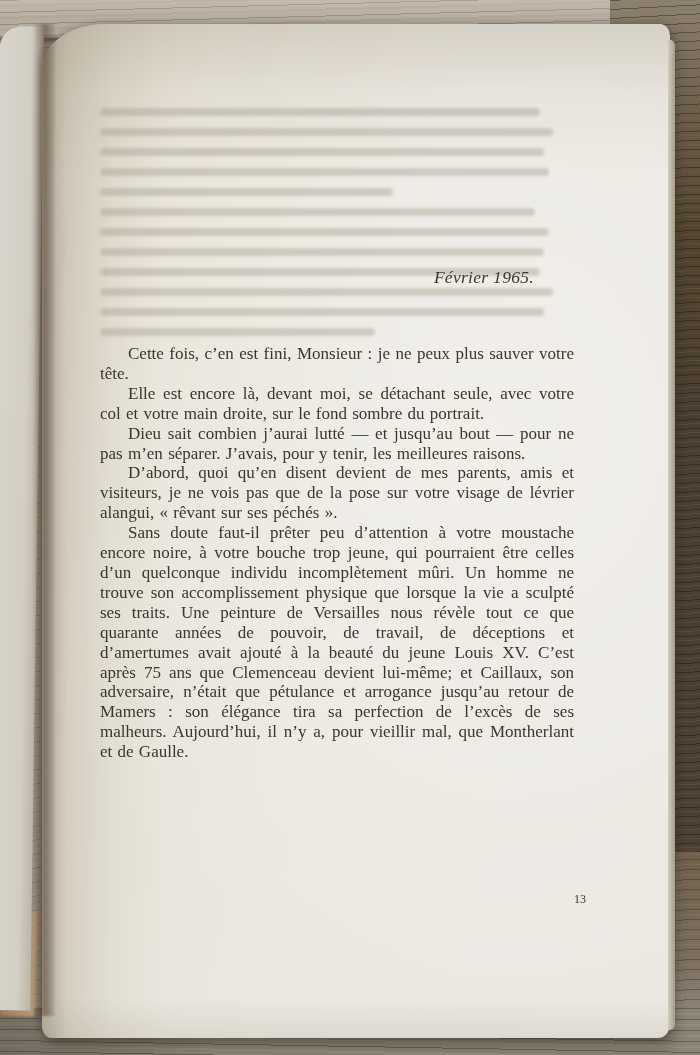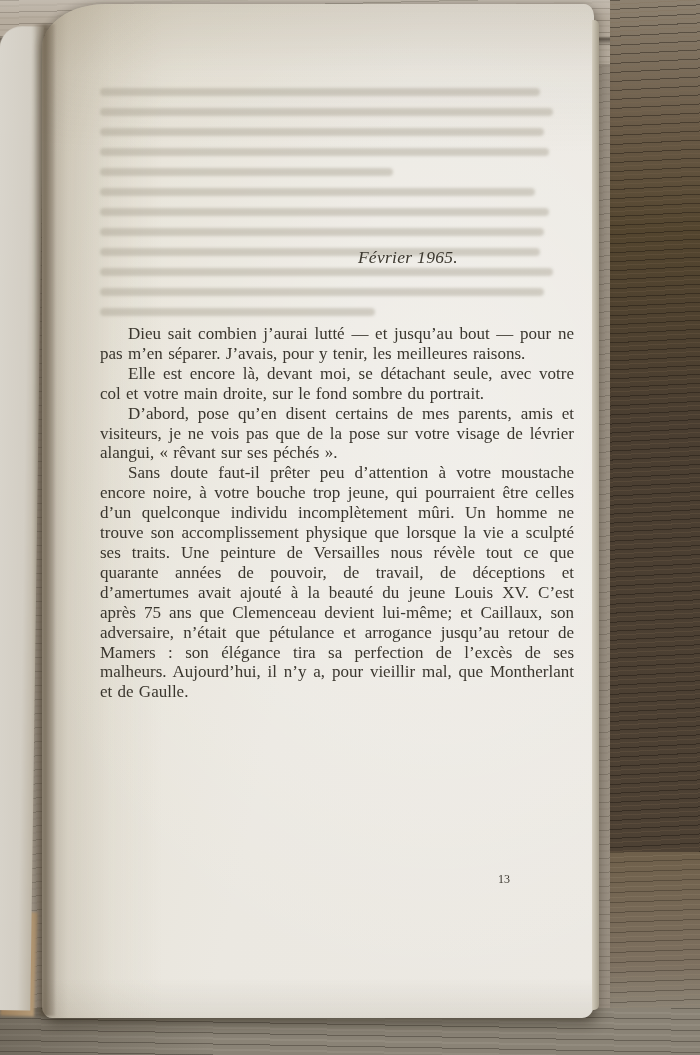--- a/index.html
+++ b/index.html
@@ -59,21 +59,21 @@
     border-radius:22px 0 0 10px;
     transform:rotate(.8deg);transform-origin:top left;
     filter:blur(.6px);
   }
   .gutter-shadow{
     position:absolute;left:33px;top:24px;width:22px;height:992px;z-index:5;
     background:linear-gradient(to right,rgba(70,56,38,0),rgba(70,56,38,.5) 55%,rgba(70,56,38,.1));
     filter:blur(1px);pointer-events:none;
   }
   .page{
-    position:absolute;left:42px;top:4px;width:552px;height:1014px;z-index:4;
+    position:absolute;left:42px;top:24px;width:628px;height:1014px;z-index:4;
     border-radius:64px 10px 12px 10px / 44px 12px 14px 12px;
     background-color:#e9e6df;
     background-image:
       radial-gradient(130% 90% at 72% 40%,rgba(255,255,255,.3),transparent 65%),
       linear-gradient(102deg,#dcd6c8,#e7e3d8 20%,#ebe8e1 50%,#ece9e3 100%);
     box-shadow:4px 6px 14px rgba(35,28,18,.45),-2px 0 6px rgba(35,28,18,.2);
   }
   .page::before{
     content:'';position:absolute;inset:0;border-radius:inherit;pointer-events:none;
     background:
@@ -136,22 +136,23 @@
       <div class="bar" style="width: 97%;"></div>
       <div class="bar" style="width: 96%;"></div>
       <div class="bar" style="width: 99%;"></div>
       <div class="bar" style="width: 97%;"></div>
       <div class="bar" style="width: 60%;"></div>
     </div>
 
   <div class="date-line">Février 1965.</div>
 
   <div class="body-text">
+      <p>Cette fois, c’en est fini, Monsieur : je ne peux plus sauver votre tête.</p>
+      <p>Elle est encore là, devant moi, se détachant seule, avec votre col et votre main droite, sur le fond sombre du portrait.</p>
       <p>Dieu sait combien j’aurai lutté — et jusqu’au bout — pour ne pas m’en séparer. J’avais, pour y tenir, les meilleures raisons.</p>
-      <p>Elle est encore là, devant moi, se détachant seule, avec votre col et votre main droite, sur le fond sombre du portrait.</p>
-      <p>D’abord, pose qu’en disent certains de mes parents, amis et visiteurs, je ne vois pas que de la pose sur votre visage de lévrier alangui, « rêvant sur ses péchés ».</p>
+      <p>D’abord, quoi qu’en disent devient de mes parents, amis et visiteurs, je ne vois pas que de la pose sur votre visage de lévrier alangui, « rêvant sur ses péchés ».</p>
       <p>Sans doute faut-il prêter peu d’attention à votre moustache encore noire, à votre bouche trop jeune, qui pourraient être celles d’un quelconque individu incomplètement mûri. Un homme ne trouve son accomplissement physique que lorsque la vie a sculpté ses traits. Une peinture de Versailles nous révèle tout ce que quarante années de pouvoir, de travail, de déceptions et d’amertumes avait ajouté à la beauté du jeune Louis XV. C’est après 75 ans que Clemenceau devient lui-même; et Caillaux, son adversaire, n’était que pétulance et arrogance jusqu’au retour de Mamers : son élégance tira sa perfection de l’excès de ses malheurs. Aujourd’hui, il n’y a, pour vieillir mal, que Montherlant et de Gaulle.</p>
     </div>
 
   <div class="page-number">13</div>
 </div>
 
 <div class="gutter-shadow"></div>
 
 </body></html>

